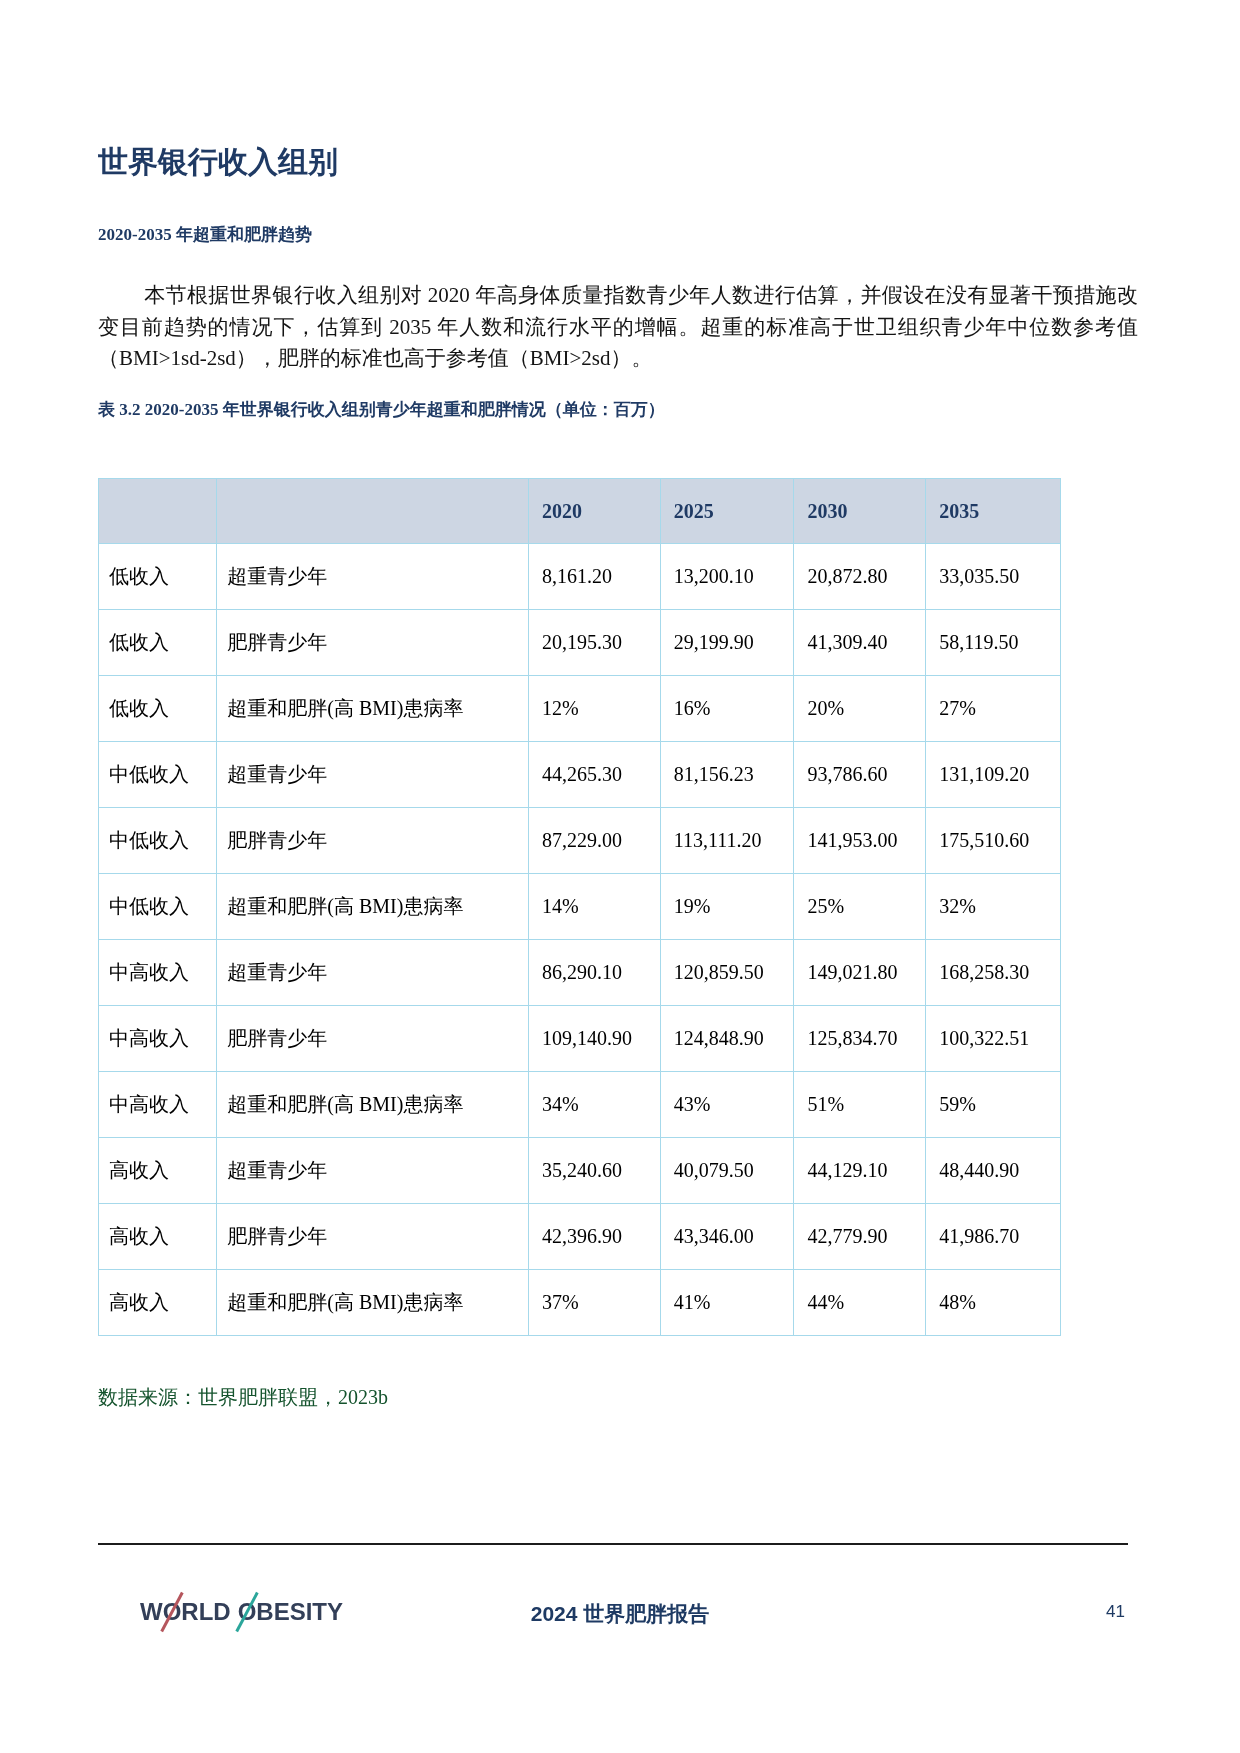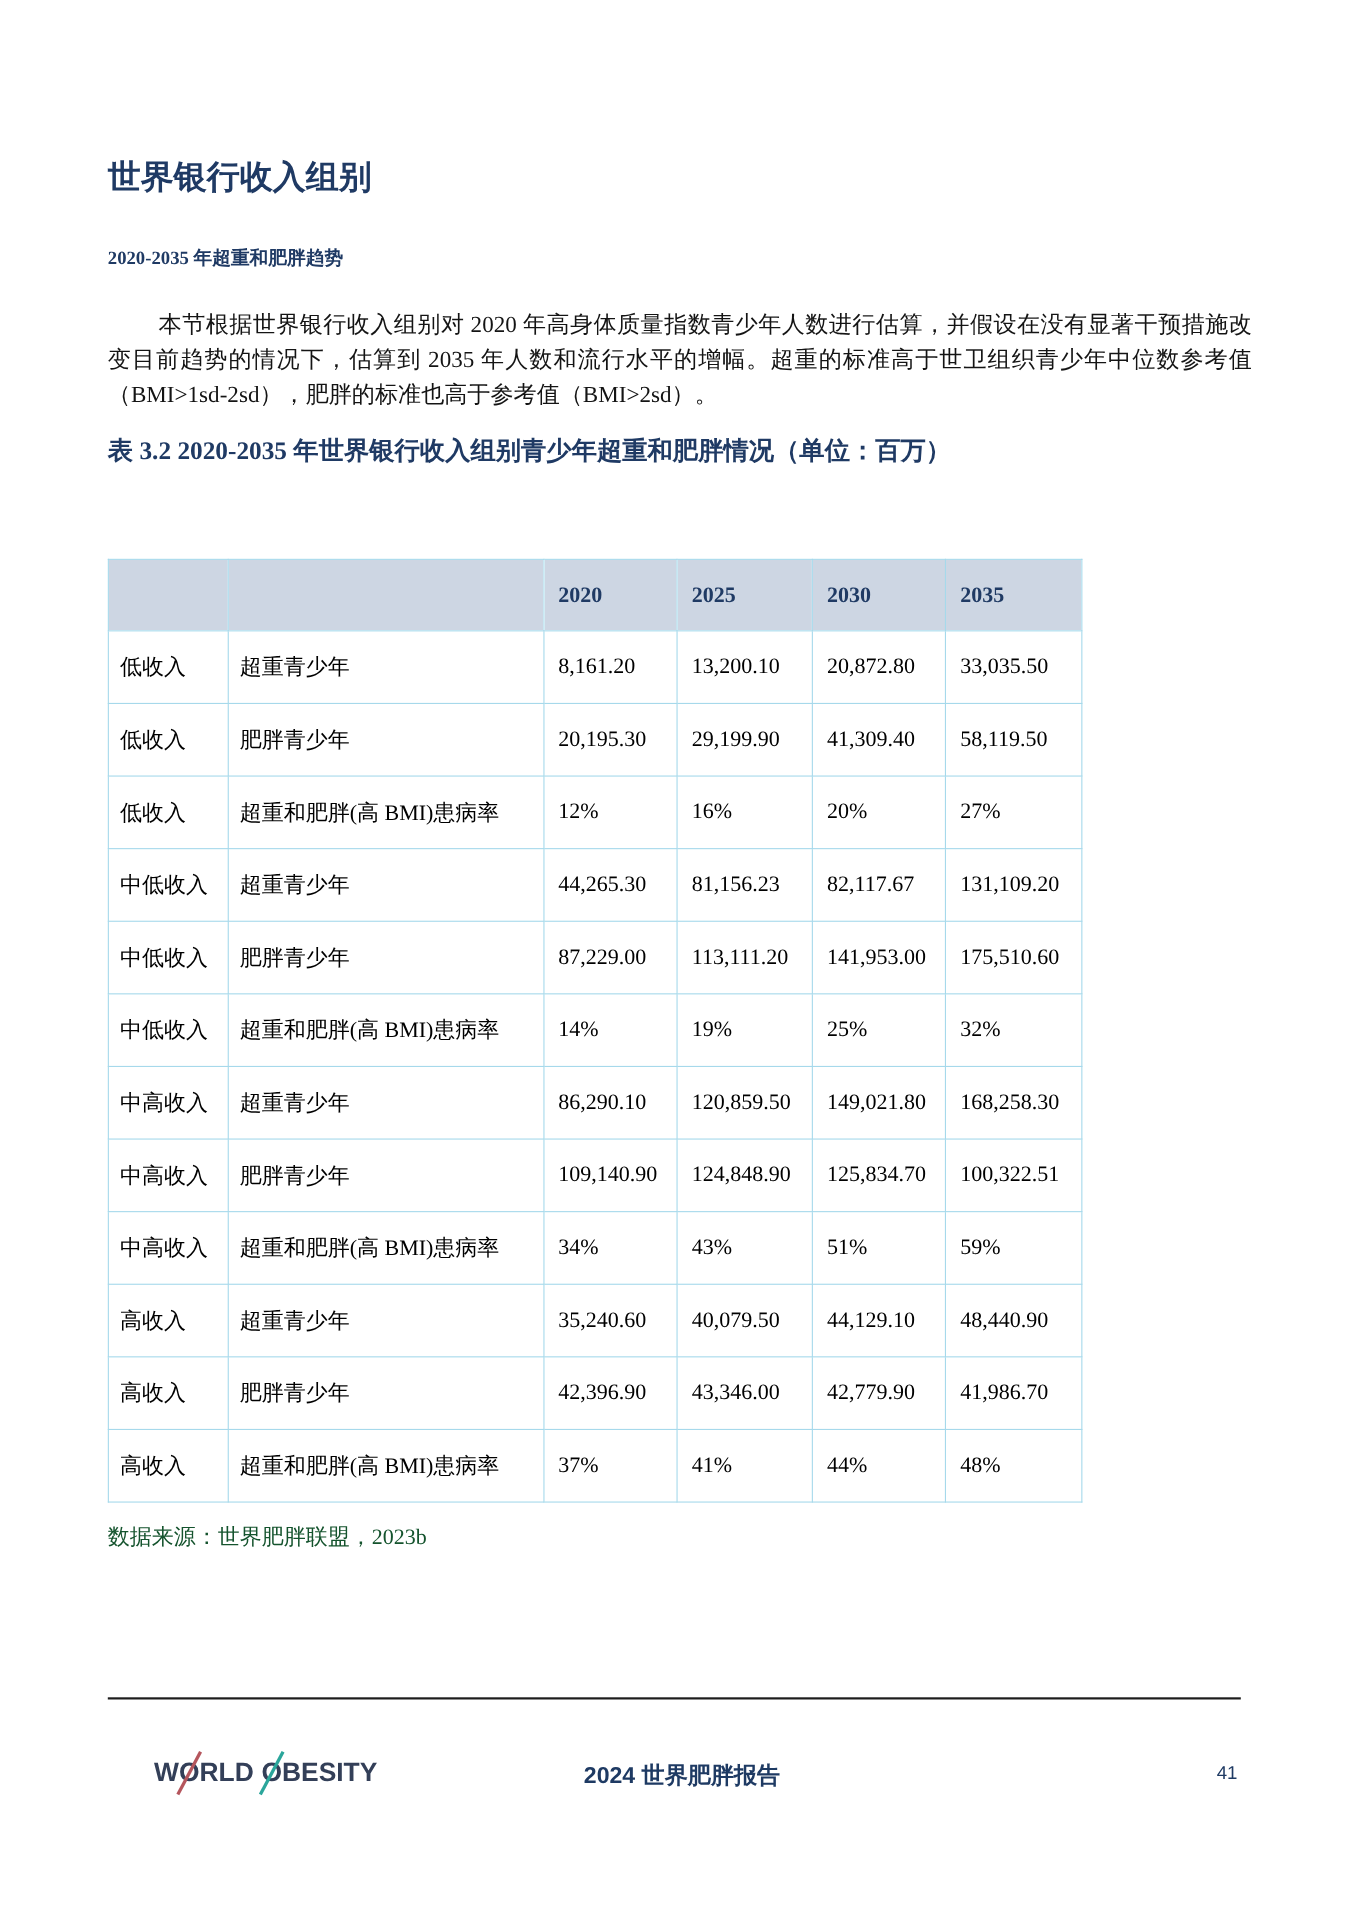--- a/index.html
+++ b/index.html
@@ -19,25 +19,25 @@
     position:absolute;left:98px;top:218px;margin:0;
     font-size:17px;line-height:34px;font-weight:700;color:#1f3a64;
   }
   .body-par{
     position:absolute;left:98px;top:280px;margin:0;width:1040px;
     font-size:21px;line-height:31.5px;color:#141414;
     text-align:justify;text-indent:2.2em;
   }
   .caption{
     position:absolute;left:98px;top:395px;margin:0;width:1040px;
-    font-size:23px;line-height:30px;font-weight:700;color:#1f3a64;
+    font-size:17px;line-height:30px;font-weight:700;color:#1f3a64;
   }
   table.tbl{
-    position:absolute;left:98px;top:508px;
-    width:886px;border-collapse:collapse;table-layout:fixed;
+    position:absolute;left:98px;top:478px;
+    width:963px;border-collapse:collapse;table-layout:fixed;
     font-size:20px;
     padding-left:24px;
   }
   .tbl th,.tbl td{
     border:1px solid #a6d9eb;
     vertical-align:middle;text-align:left;
     padding:0 6px 0 10px;
     overflow:hidden;white-space:nowrap;
   }
   .tbl th{
@@ -136,21 +136,21 @@
         <td class="cval">12%</td>
         <td class="cval">16%</td>
         <td class="cval">20%</td>
         <td class="cval">27%</td>
       </tr>
       <tr>
         <td>中低收入</td>
         <td>超重青少年</td>
         <td class="cval">44,265.30</td>
         <td class="cval">81,156.23</td>
-        <td class="cval">82,117.67</td>
+        <td class="cval">93,786.60</td>
         <td class="cval">131,109.20</td>
       </tr>
       <tr>
         <td>中低收入</td>
         <td>肥胖青少年</td>
         <td class="cval">87,229.00</td>
         <td class="cval">113,111.20</td>
         <td class="cval">141,953.00</td>
         <td class="cval">175,510.60</td>
       </tr>

